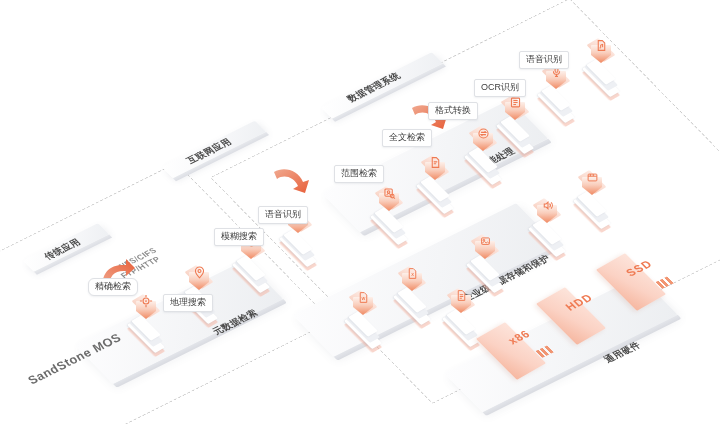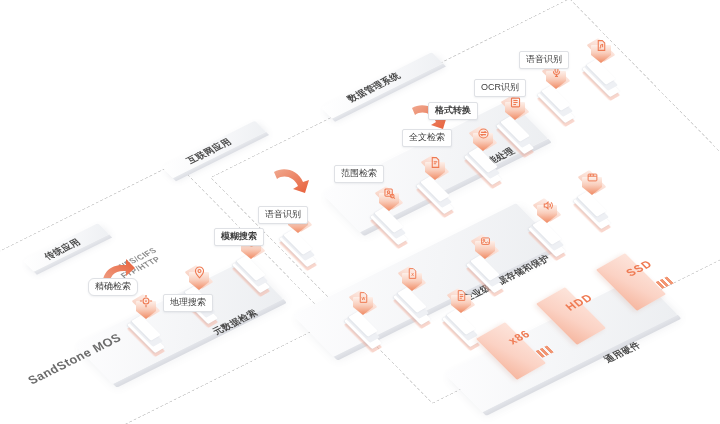--- a/index.html
+++ b/index.html
@@ -240,21 +240,21 @@
         <div class="body"></div>
       <div class="glyph">
         <svg width="13" height="13" viewBox="0 0 16 16" fill="none" stroke="#ef7a52" stroke-width="1.3">
           <circle cx="8" cy="8" r="5.6"></circle>
           <path d="M6.4 6.4a1.7 1.7 0 1 1 2 1.7v1.1"></path>
           <circle cx="8.4" cy="11.3" r=".7" fill="#ef7a52" stroke="none"></circle>
         </svg>
       </div>
     </div>
   </div>
-  <div class="tag" style="left:214px;top:228px;font-weight:bold;">模糊搜索</div>
+  <div class="tag" style="left:214px;top:228px;">模糊搜索</div>
 
   <div class="node" style="left:275px;top:206px;">
     <div class="plates">
       <div class="plate p1"></div>
         <div class="plate p2"></div>
       <div class="plate p3"></div>
         <div class="plate p4"></div>
     </div>
     <div class="cube">
       <div class="top"></div>
@@ -304,41 +304,41 @@
       <div class="top"></div>
         <div class="body"></div>
       <div class="glyph">
         <svg width="13" height="13" viewBox="0 0 16 16" fill="none" stroke="#ef7a52" stroke-width="1.3">
           <path d="M4 2h5l3 3v9H4z"></path>
             <path d="M5.8 7.2h4.4M5.8 9.6h3"></path>
         </svg>
       </div>
     </div>
   </div>
-  <div class="tag" style="left:402px;top:129px;">全文检索</div>
+  <div class="tag" style="left:382px;top:129px;">全文检索</div>
 
   <div class="node" style="left:460px;top:124px;">
     <div class="plates">
       <div class="plate p1"></div>
         <div class="plate p2"></div>
       <div class="plate p3"></div>
         <div class="plate p4"></div>
     </div>
     <div class="cube">
       <div class="top"></div>
         <div class="body"></div>
       <div class="glyph">
         <svg width="13" height="13" viewBox="0 0 16 16" fill="none" stroke="#ef7a52" stroke-width="1.3">
           <circle cx="8" cy="8" r="5.6"></circle>
           <path d="M5 6.6h6l-1.6-1.5M11 9.4H5l1.6 1.5"></path>
         </svg>
       </div>
     </div>
   </div>
-  <div class="tag" style="left:428px;top:102px;font-weight:bold;">格式转换</div>
+  <div class="tag" style="left:428px;top:102px;">格式转换</div>
 
   <div class="node" style="left:492px;top:93px;">
     <div class="plates">
       <div class="plate p1"></div>
         <div class="plate p2"></div>
       <div class="plate p3"></div>
         <div class="plate p4"></div>
     </div>
     <div class="cube">
       <div class="top"></div>

